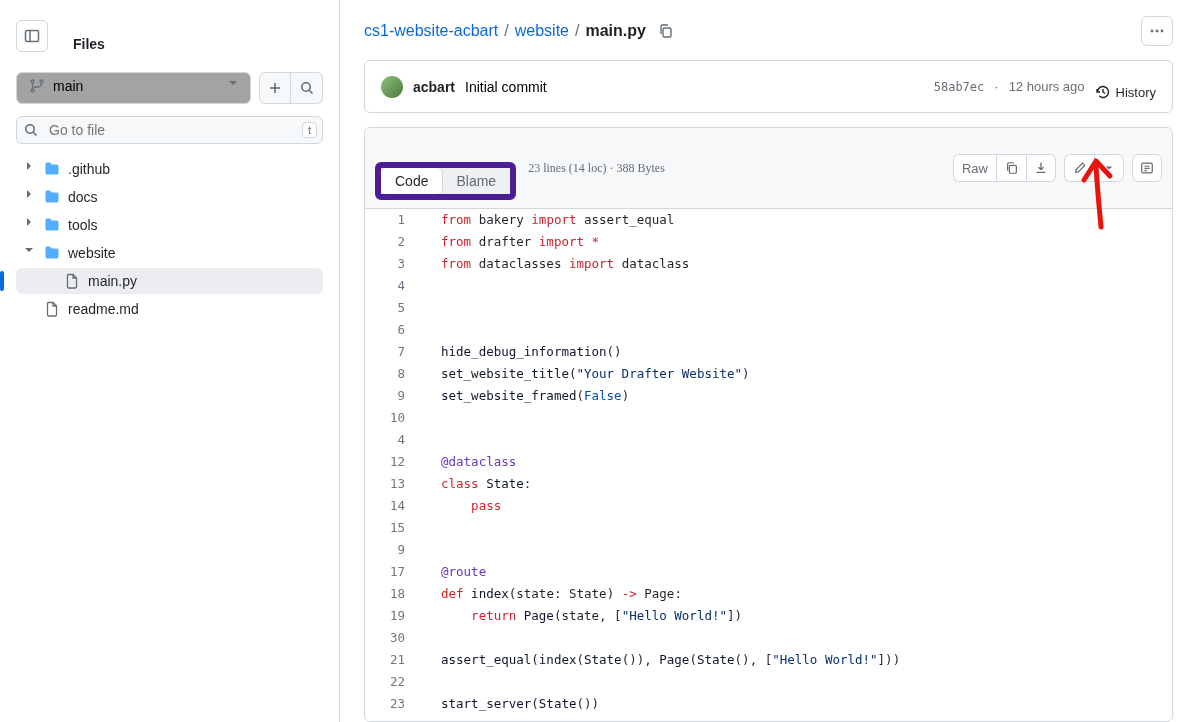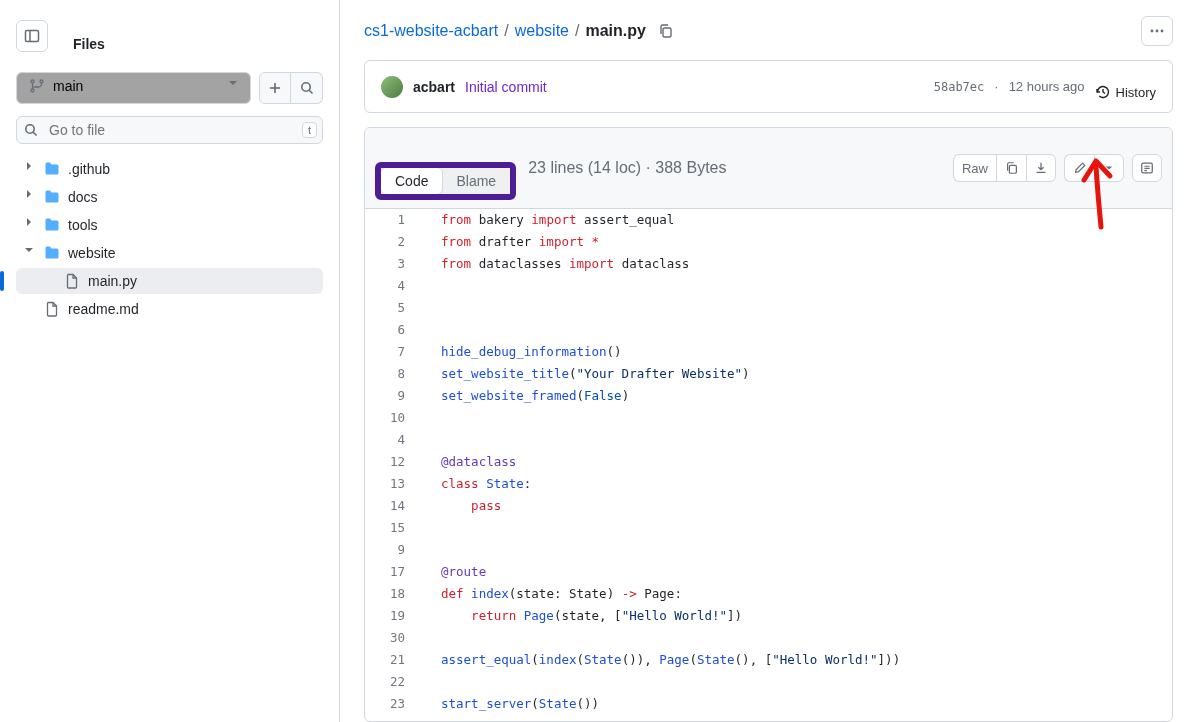--- a/index.html
+++ b/index.html
@@ -33,43 +33,43 @@
 .top-row { display: flex; align-items: center; justify-content: space-between; }
 .breadcrumb { font-size: 16px; display: flex; align-items: center; gap: 4px; }
 .breadcrumb a { color: #0969da; text-decoration: none; }
 .breadcrumb .sep { color: #656d76; padding: 0 2px; }
 .breadcrumb .current { font-weight: 600; color: #1f2328; }
 .copy-path { color: #656d76; margin-left: 8px; cursor: pointer; }
 .more-btn { width: 32px; height: 30px; border: 1px solid #d0d7de; border-radius: 6px; background: #fff; display: flex; align-items: center; justify-content: center; cursor: pointer; color: #656d76; }
 .commit-box { border: 1px solid #d0d7de; border-radius: 6px; padding: 12px 16px; display: flex; align-items: center; gap: 10px; text-align: right; }
 .avatar { width: 22px; height: 22px; border-radius: 50%; background: linear-gradient(135deg,#8ec07c,#4c7a3f); }
 .commit-author { font-weight: 600; }
-.commit-msg { color: #6d28d9; }
+.commit-msg { color: #000000; }
 .commit-right { margin-left: auto; display: flex; align-items: center; gap: 10px; color: #656d76; font-size: 13px; }
 .commit-right .sha { font-family: ui-monospace, SFMono-Regular, Menlo, monospace; font-size: 12px; }
 .history-link { color: #1f2328; font-weight: 500; display: flex; align-items: center; gap: 5px; cursor: pointer; margin-top: 11px; }
 .code-box { border: 1px solid #d0d7de; border-radius: 6px; overflow: hidden; flex: 1; display: flex; flex-direction: column; }
 .code-header { background: #f6f8fa; border-bottom: 1px solid #d0d7de; padding: 8px 10px; display: flex; align-items: center; gap: 12px; }
 .tab-group { display: inline-flex; border: 6px solid #4c1d95; border-radius: 6px; overflow: hidden; background: #eef0f2; margin-top: 26px; }
 .tab-btn { padding: 5px 14px; font-size: 14px; cursor: pointer; color: #656d76; }
 .tab-btn.active { background: #fff; color: #1f2328; font-weight: 500; border-right: 1px solid #d0d7de; border-radius: 6px; margin: -1px; border: 1px solid #d0d7de; }
-.file-meta { font-family: Liberation Sans, sans-serif; font-size: 16px; color: #656d76; }
+.file-meta { font-family: Liberation Serif, serif; font-size: 12px; color: #656d76; }
 .header-actions { margin-left: auto; display: flex; gap: 8px; align-items: center; }
 .act-btn { height: 28px; border: 1px solid #d0d7de; border-radius: 6px; background: #fff; display: flex; align-items: center; justify-content: center; cursor: pointer; padding: 0 8px; color: #656d76; font-size: 13px; }
 .act-group { display: flex; }
 .act-group .act-btn { border-radius: 0; border-right: none; }
 .act-group .act-btn:first-child { border-radius: 6px 0 0 6px; }
 .act-group .act-btn:last-child { border-radius: 0 6px 6px 0; border-right: 1px solid #d0d7de; }
 .act-btn.icon-only { width: 30px; padding: 0; }
 .code-body { flex: 1; overflow: auto; font-family: ui-monospace, SFMono-Regular, "SF Mono", Menlo, Consolas, monospace; font-size: 12.5px; line-height: 22px; }
 .code-line { display: flex; }
 .gutter { width: 60px; text-align: right; padding-right: 20px; color: #6e7781; user-select: none; flex-shrink: 0; }
 .code-content { white-space: pre; padding-left: 16px; }
 .pl-k { color: #cf222e; }
-.pl-c1 { color: #1d4ed8; }
+.pl-c1 { color: #0f172a; }
 .pl-s { color: #0a3069; }
 .pl-en { color: #6639ba; }
 .pl-d { color: #0550ae; }
 .annotation-arrow { position: absolute; pointer-events: none; }
 svg { display: block; }
 </style>
 </head>
 <body>
 
 <div class="container">

